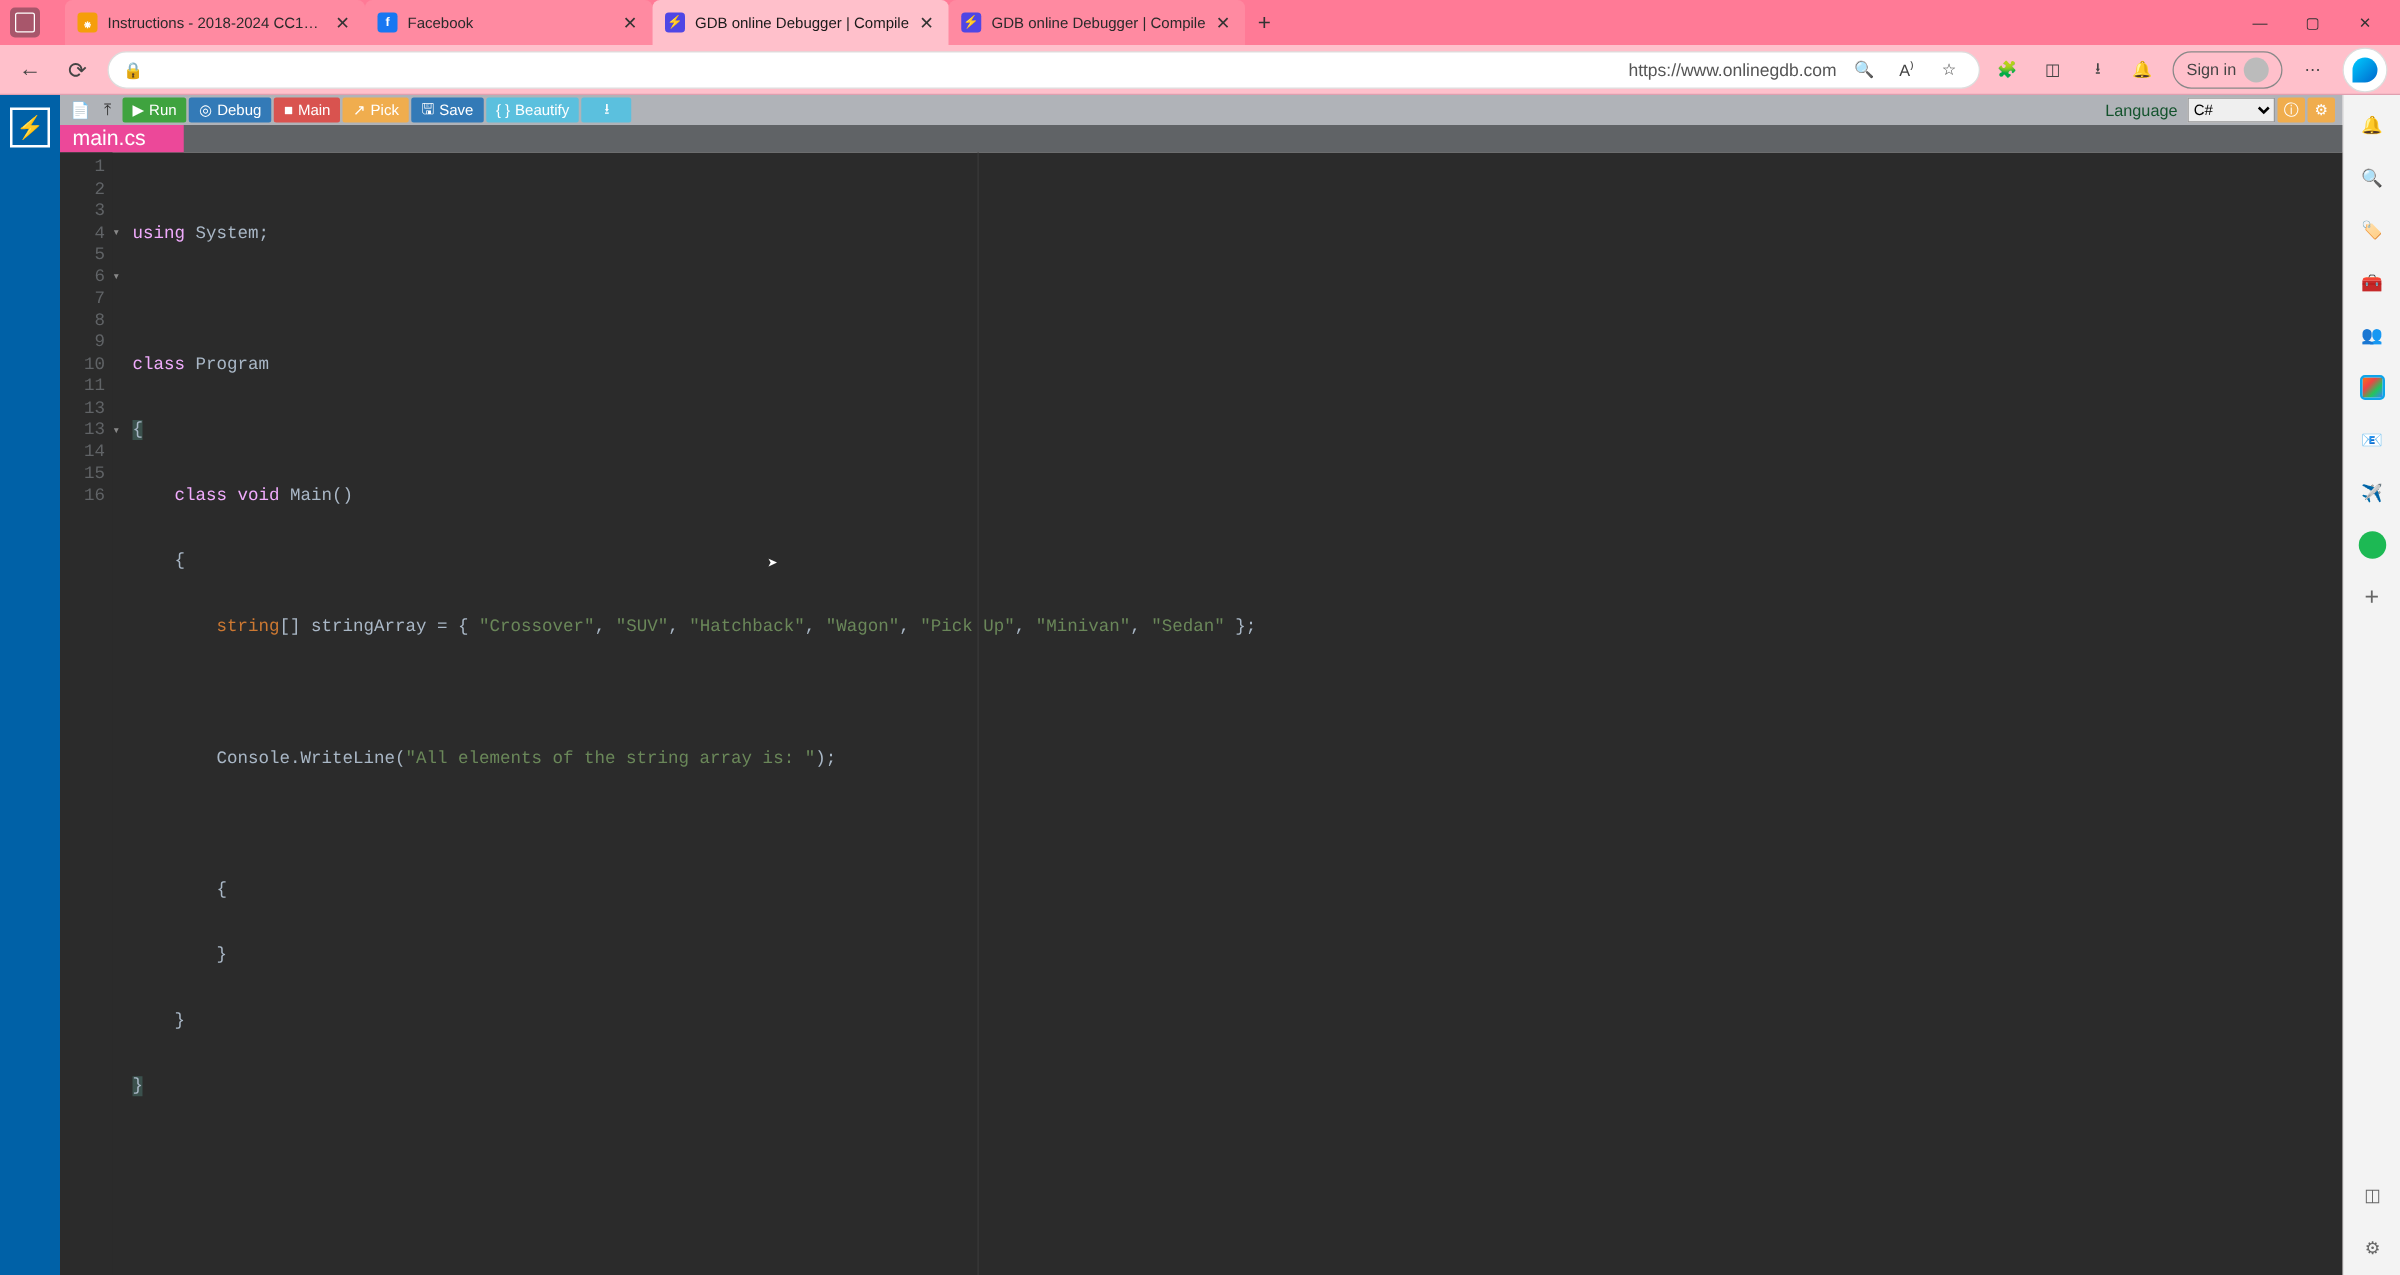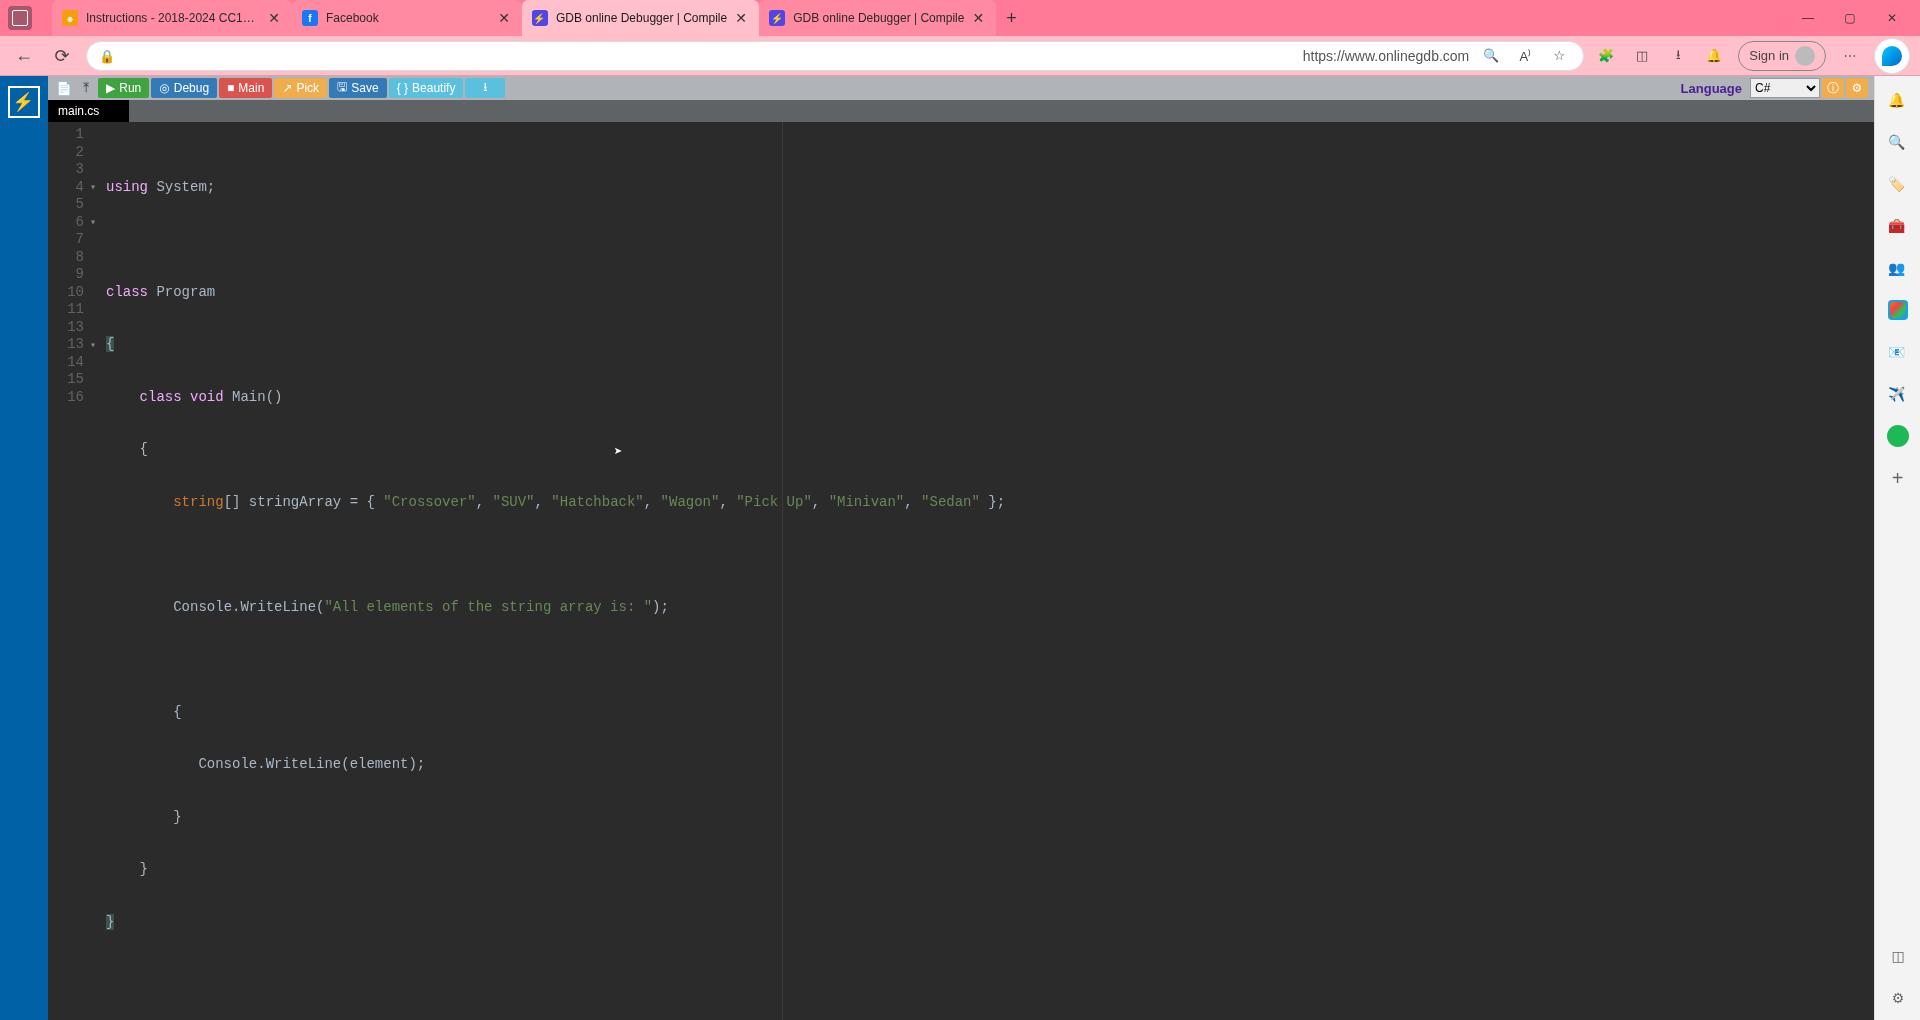--- a/index.html
+++ b/index.html
@@ -42,28 +42,28 @@
 .tb-btn { height: 20px; padding: 0 8px; display: flex; align-items: center; gap: 4px; color: #fff; font-size: 12px; border-radius: 2px; cursor: pointer; }
 .tb-run { background: #3fa33f; }
 .tb-debug { background: #337ab7; }
 .tb-stop { background: #d9534f; }
 .tb-share { background: #f0ad4e; }
 .tb-save { background: #337ab7; }
 .tb-beautify { background: #5bc0de; }
 .tb-download { background: #5bc0de; width: 40px; justify-content: center; }
 .tb-file { width: 20px; height: 20px; display: flex; align-items: center; justify-content: center; color: #333; cursor: pointer; }
 .tb-spacer { flex: 1; }
-.lang-label { color: #4c1d95; font-size: 13px; margin-right: 6px; font-weight: bold; }
+.lang-label { color: #14532d; font-size: 13px; margin-right: 6px; }
 .lang-select { height: 20px; width: 70px; font-size: 12px; border: 1px solid #999; }
 .tb-right-icon { width: 22px; height: 20px; display: flex; align-items: center; justify-content: center; border-radius: 2px; color: #fff; font-size: 12px; }
 .tb-info { background: #f0ad4e; }
 .tb-gear { background: #f0ad4e; }
 
 .file-tabs { height: 22px; background: #606366; display: flex; align-items: stretch; }
-.file-tab { background: #000000; color: #fff; padding: 2px 30px 2px 10px; font-size: 12px; display: flex; align-items: center; text-align: right; }
+.file-tab { background: #ec4899; color: #fff; padding: 2px 30px 2px 10px; font-size: 17px; display: flex; align-items: center; text-align: right; }
 
 .editor { flex: 1; background: #2b2b2b; display: flex; position: relative; font-family: "Consolas", "Courier New", monospace; font-size: 14px; line-height: 17.5px; }
 .gutter { background: #2b2b2b; color: #606366; text-align: right; padding: 4px 6px 0 0; user-select: none; width: 42px; }
 .gutter div { height: 17.5px; }
 .fold-col { width: 12px; color: #606366; padding-top: 4px; position: relative; }
 .fold-mark { position: absolute; left: 0; font-size: 10px; color: #888; }
 .code { flex: 1; padding: 4px 0 0 4px; color: #a9b7c6; white-space: pre; position: relative; }
 .code-line { height: 17.5px; }
 .kw { color: #f0abfc; }
 .type { color: #cc7832; }
@@ -209,21 +209,20 @@
         <div class="code-line"></div>
         <div class="code-line"><span class="kw">class</span><span> Program</span></div>
         <div class="code-line"><span class="bracket-hl">{</span></div>
         <div class="code-line"><span>    </span><span class="kw">class</span><span> </span><span class="kw">void</span><span> Main()</span></div>
         <div class="code-line"><span>    {</span></div>
         <div class="code-line"><span>        </span><span class="type">string</span><span>[] stringArray = { </span><span class="str">"Crossover"</span><span>, </span><span class="str">"SUV"</span><span>, </span><span class="str">"Hatchback"</span><span>, </span><span class="str">"Wagon"</span><span>, </span><span class="str">"Pick Up"</span><span>, </span><span class="str">"Minivan"</span><span>, </span><span class="str">"Sedan"</span><span> };</span></div>
         <div class="code-line"></div>
         <div class="code-line"><span>        </span><span>Console.WriteLine(</span><span class="str">"All elements of the string array is: "</span><span>);</span></div>
         <div class="code-line"></div>
         <div class="code-line"><span>        {</span></div>
-        <div class="code-line"><span>           Console.WriteLine(element);</span></div>
         <div class="code-line"><span>        }</span></div>
         <div class="code-line"><span>    }</span></div>
         <div class="code-line"><span class="bracket-hl">}</span></div>
         <div class="mouse-ptr">➤</div>
       </div>
     </div>
 
   </div>
 
   <div class="right-sidebar">

